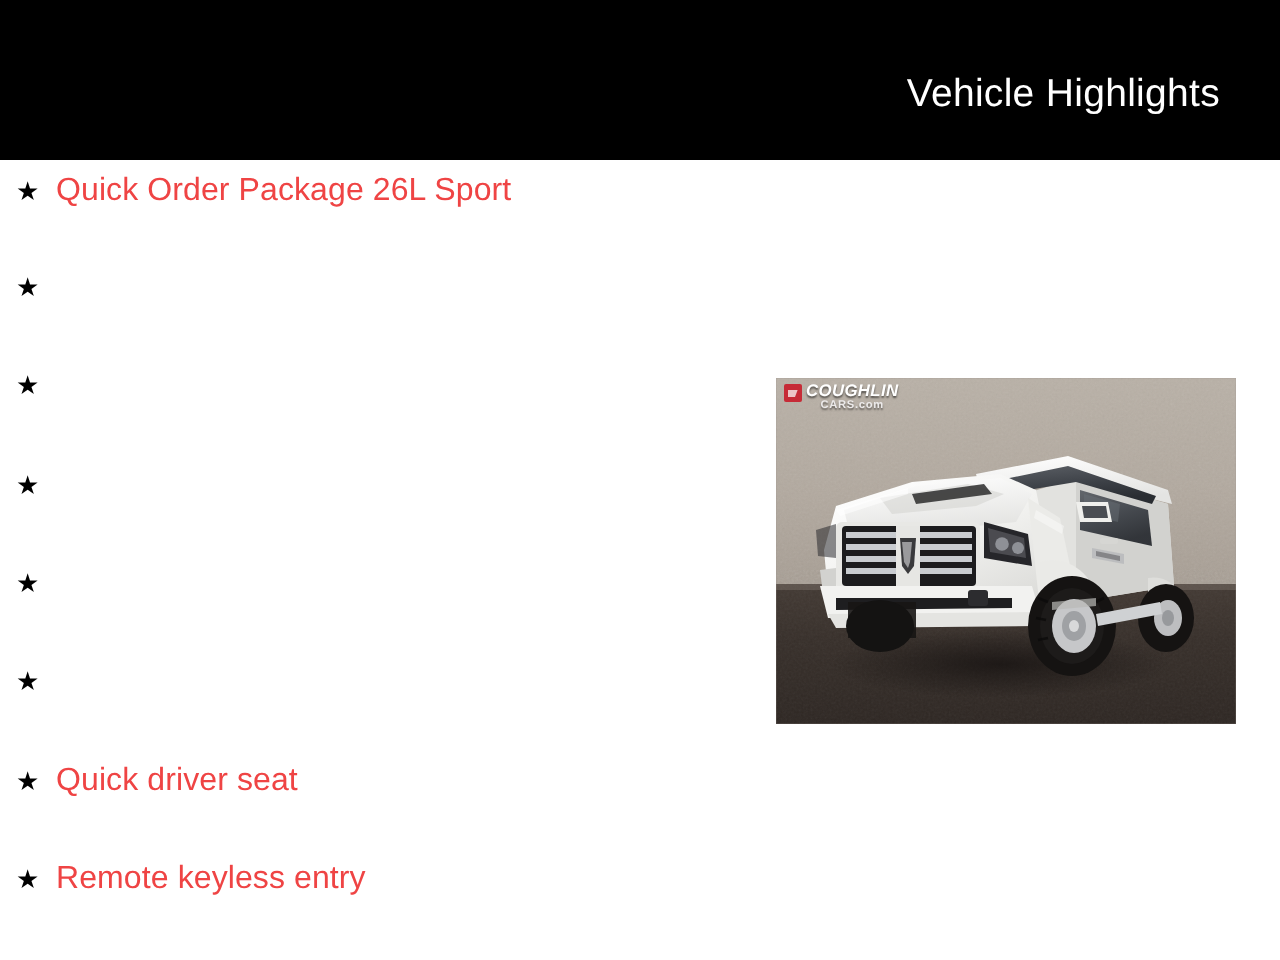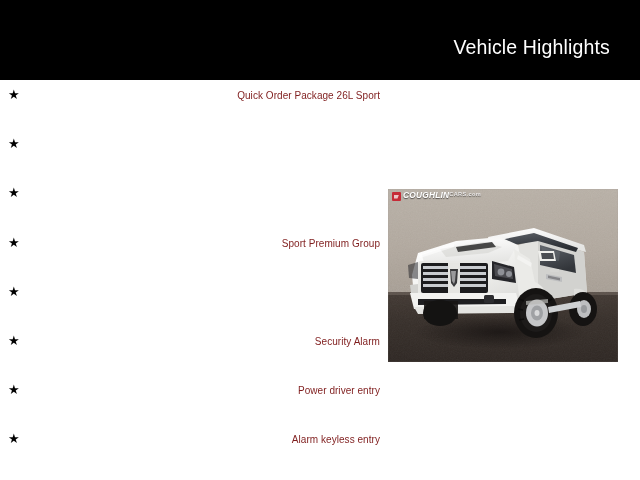--- a/index.html
+++ b/index.html
@@ -68,28 +68,27 @@
     flex: 0 0 auto;
     width: 20px;
     color: #000000;
     font-size: 13px;
     line-height: 1;
     text-align: left;
   }
 
   .highlight-label {
     flex: 1 1 auto;
-    color: #7f1d1d;
-    font-family: "Liberation Sans", sans-serif;
-    font-size: 10px;
+    color: #ef4444;
+    font-family: "Liberation Sans", sans-serif;
+    font-size: 16px;
     font-weight: 400;
     line-height: 1;
     letter-spacing: 0.05px;
     white-space: nowrap;
-    text-align: right;
   }
 
   
   .vehicle-photo {
     position: absolute;
     left: 388px;
     top: 189px;
     width: 230px;
     height: 173px;
     overflow: hidden;
@@ -121,21 +120,21 @@
   .wm-logo::after {
     content: "";
     position: absolute;
     left: 2px; top: 2.5px;
     width: 5px; height: 4px;
     background: #ffffff;
     opacity: 0.75;
     clip-path: polygon(0 0, 100% 0, 70% 100%, 0 100%);
   }
 
-  .wm-text { display: flex; flex-direction: row; }
+  .wm-text { display: flex; flex-direction: column; }
 
   .wm-main {
     color: #ffffff;
     font-family: "Liberation Sans", sans-serif;
     font-size: 8.4px;
     font-weight: 700;
     font-style: italic;
     letter-spacing: 0.2px;
     line-height: 9px;
     text-shadow: 0 1px 1px rgba(0,0,0,0.55);
@@ -171,40 +170,38 @@
     <li class="highlight-item">
       <span class="bullet-star">★</span>
     </li>
 
     <li class="highlight-item">
       <span class="bullet-star">★</span>
     </li>
 
     <li class="highlight-item">
       <span class="bullet-star">★</span>
-      <span class="highlight-label">Sport Premium Group</span>
-    </li>
-
-    <li class="highlight-item">
-      <span class="bullet-star">★</span>
-    </li>
-
-    <li class="highlight-item">
-      <span class="bullet-star">★</span>
-      <span class="highlight-label">Security Alarm</span>
-    </li>
-
-    <li class="highlight-item">
-      <span class="bullet-star">★</span>
-      <span class="highlight-label">Power driver entry</span>
-    </li>
-
-    <li class="highlight-item">
-      <span class="bullet-star">★</span>
-      <span class="highlight-label">Alarm keyless entry</span>
+    </li>
+
+    <li class="highlight-item">
+      <span class="bullet-star">★</span>
+    </li>
+
+    <li class="highlight-item">
+      <span class="bullet-star">★</span>
+    </li>
+
+    <li class="highlight-item">
+      <span class="bullet-star">★</span>
+      <span class="highlight-label">Quick driver seat</span>
+    </li>
+
+    <li class="highlight-item">
+      <span class="bullet-star">★</span>
+      <span class="highlight-label">Remote keyless entry</span>
     </li>
 
   </ul>
 
   <div class="vehicle-photo">
     <svg class="photo-svg" viewBox="0 0 230 173" xmlns="http://www.w3.org/2000/svg">
       <defs>
         <linearGradient id="wallGrad" x1="0" y1="0" x2="0" y2="1">
           <stop offset="0%" stop-color="#b9b1a7"></stop>
           <stop offset="55%" stop-color="#b2a99f"></stop>

